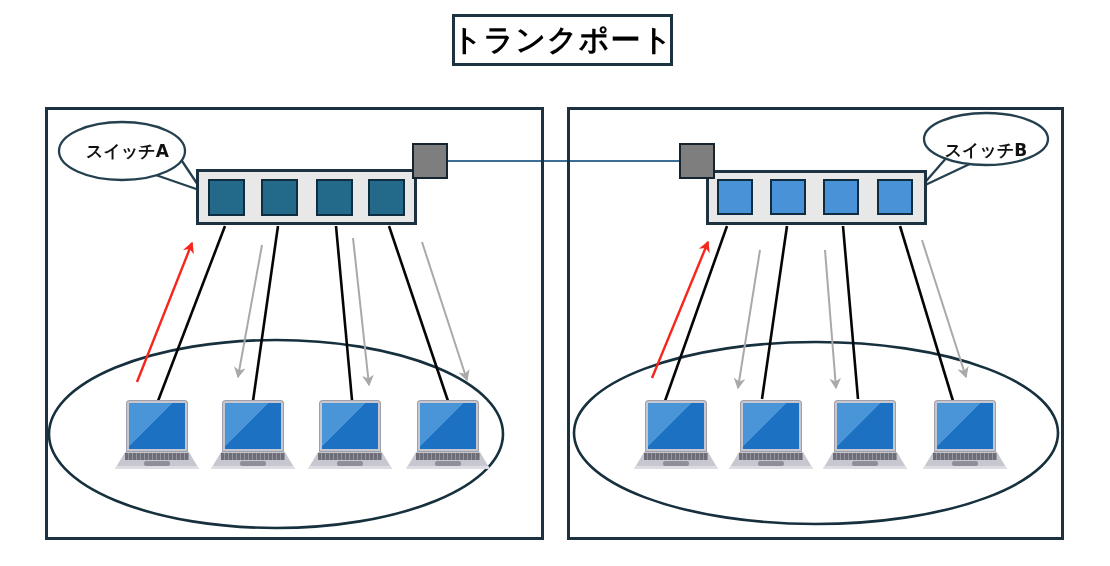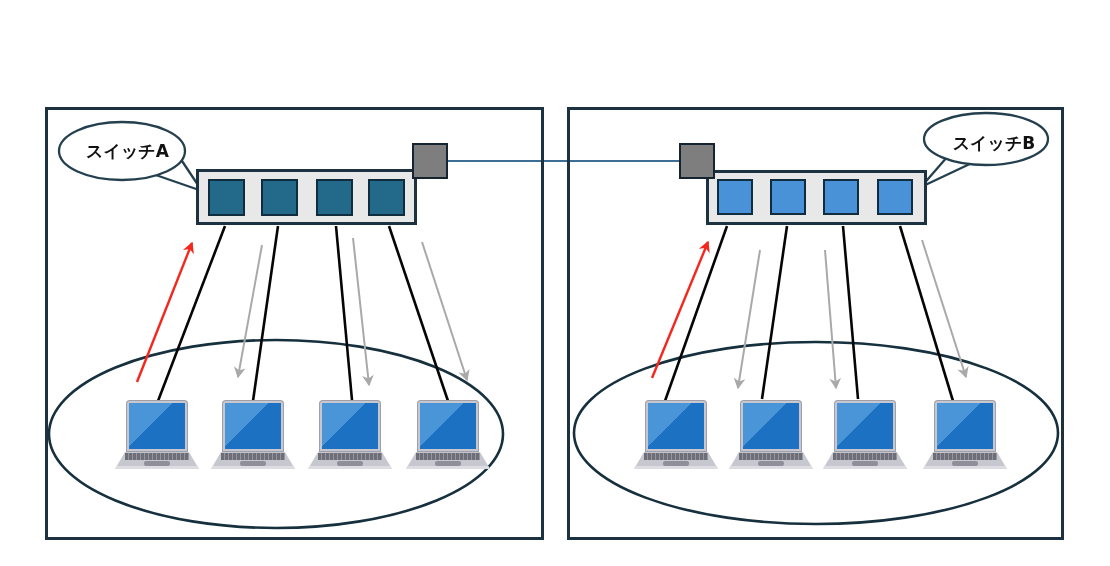--- a/index.html
+++ b/index.html
@@ -31,20 +31,23 @@
   .laptop .base::after{content:"";position:absolute;left:0;right:0;bottom:0;height:3px;background:#dcdce2;}
   .laptop .keys{position:absolute;left:10px;right:10px;top:1px;height:7px;
     background:repeating-linear-gradient(90deg,#6e6e78 0 3px,#9595a0 3px 4px);}
   .laptop .pad{position:absolute;left:50%;top:9px;transform:translateX(-50%);
     width:26px;height:5px;border-radius:2px;background:#8f8f99;}
 </style>
 </head>
 <body>
 
 <div id="stage" style="--bg: #ffffff; --outline: #1c3240; --switch-fill: #e8e8e8; --port-border: #0f2d3f; --trunk-fill: #7e7e7e; --trunk-border: #16242f; --laptop-body: #c7c7cf; --screen-light: #4a94d8; --screen-dark: #1d71c2;">
+  <div id="title-box" style="left: 452px; top: 14px; width: 221px; height: 52px;">
+    <span>トランクポート</span>
+  </div>
   <svg id="overlay" width="1110" height="566" viewBox="0 0 1110 566">
       <defs>
         <marker id="head-gray" viewBox="0 0 10 10" refX="8" refY="5" markerWidth="13" markerHeight="13" markerUnits="userSpaceOnUse" orient="auto">
           <path d="M0.5,0.5 L9,5 L0.5,9.5 L3,5 Z" fill="#a9a9a9"></path>
         </marker>
         <marker id="head-red" viewBox="0 0 10 10" refX="8" refY="5" markerWidth="13" markerHeight="13" markerUnits="userSpaceOnUse" orient="auto">
           <path d="M0.5,0.5 L9,5 L0.5,9.5 L3,5 Z" fill="#f5271d"></path>
         </marker>
       </defs>
       <ellipse cx="276" cy="434" rx="227" ry="94" fill="none" stroke="#16303e" stroke-width="2.6"></ellipse>
@@ -151,14 +154,14 @@
     </div>
     <div class="laptop" style="left: 923px; top: 400px;">
       <div class="lid">
         <div class="screen"></div>
       </div>
       <div class="base">
         <div class="keys"></div>
         <div class="pad"></div>
       </div>
     </div>
-    <div class="bubble-label" style="left: 924px; top: 132px; width: 124px; margin-left: 8px;">スイッチB</div>
+    <div class="bubble-label" style="left: 924px; top: 139px; width: 124px;">スイッチB</div>
   </div>
 
 </body></html>

